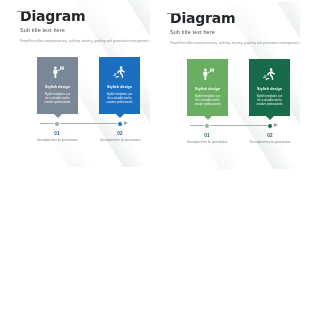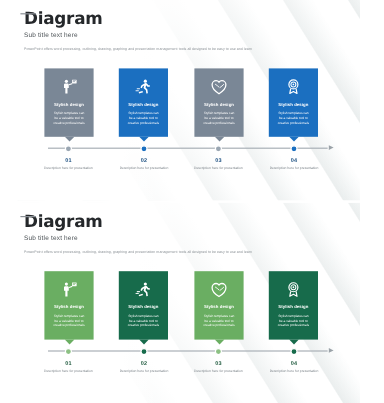--- a/index.html
+++ b/index.html
@@ -2,21 +2,21 @@
 <html><head>
 <meta charset="utf-8">
 <style>
   * { margin:0; padding:0; box-sizing:border-box; }
   html,body { width:300px; height:336px; }
   body {
     font-family:"Liberation Sans", sans-serif;
     background:#ffffff;
     overflow:hidden;
   }
-  .deck { width:300px; height:336px; display:flex; flex-direction:column; }
+  .deck { width:300px; height:336px; display:flex; flex-direction:row; }
   .slide {
     position:relative;
     width:300px;
     height:167px;
     overflow:hidden;
     background:#ffffff;
   }
   .slide + .slide { margin-top:2px; }
 
   

